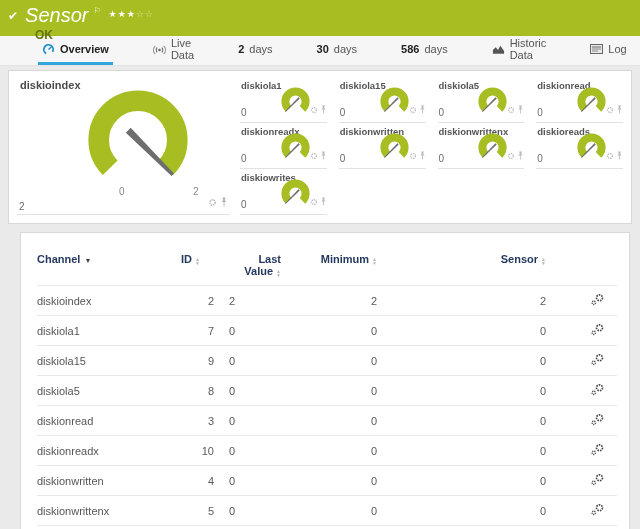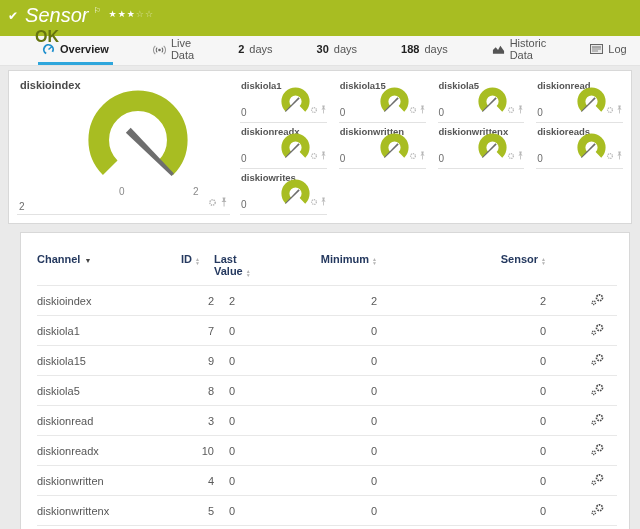--- a/index.html
+++ b/index.html
@@ -9,21 +9,21 @@
   
   .topbar { height:36px; background:#a8bd22; color:#fff; position:relative; padding:4px 8px 0 8px; }
   .topbar .line1 { display:flex; align-items:center; }
   .check { font-size:12px; font-weight:bold; margin-right:7px; }
   .sensor-word { font-style:italic; font-size:20px; margin-right:5px; }
   .sensor-name { font-size:14px; margin-right:4px; }
   .flag { font-size:8px; position:relative; top:-5px; margin-right:8px; opacity:.95; }
   .stars { font-size:9px; letter-spacing:1px; position:relative; top:-2px; }
   .star-on { color:#fff; }
   .star-off { color:rgba(255,255,255,.55); }
-  .status-ok { font-size:16px; font-weight:bold; color:#66750f; margin:1px 0 0 27px; }
+  .status-ok { font-size:12px; font-weight:bold; color:#66750f; margin:1px 0 0 27px; }
 
   
   .tabs { height:30px; background:#f6f6f6; border-bottom:1px solid #e3e3e3;
           display:flex; align-items:stretch; padding-left:38px; }
   .tab { display:flex; align-items:center; gap:5px; font-size:11px; color:#555;
          padding:0 4px; margin-right:36px; cursor:pointer; border-bottom:3px solid transparent; }
   .tab .num { font-weight:bold; color:#222; }
   .tab.active { border-bottom:3px solid #2ea6dc; color:#222; font-weight:bold;align-items:center; }
   .tab .ticon { display:inline-flex; width:13px; height:12px; align-items:center; justify-content:center; }
 
@@ -51,21 +51,21 @@
   .small-val { position:absolute; bottom:4px; left:1px; font-size:10px; color:#6b6b6b; }
   .small-icons { position:absolute; bottom:4px; right:0; display:flex; gap:2px; align-items:flex-end; opacity:.7; }
 
   
   .table-panel { margin:0 2px 0 12px; padding:6px 16px 0 16px; min-height:300px; }
   table { width:100%; border-collapse:collapse; table-layout:fixed; }
   thead th { font-size:11px; color:#25395f; font-weight:bold; padding:14px 0 8px 0;
              vertical-align:top; line-height:12px; }
   th.h-channel { text-align:left; }
   th.h-id { text-align:center; }
-  th.h-last { text-align:left; padding-right:28px; }
+  th.h-last { text-align:right; padding-right:28px; }
   th.h-min { text-align:right; }
   th.h-max { text-align:right; }
   tbody td { font-size:11px; color:#5a5a5a; padding:7px 0; border-top:1px solid #e8e8e8; }
   td.c-channel { text-align:left; color:#565656; }
   td.c-id { text-align:right; }
   td.c-last { text-align:left; padding-left:15px; }
   td.c-min { text-align:right; }
   td.c-max { text-align:right; }
   td.c-gear { text-align:right; padding-right:12px; }
   .sortset { display:inline-flex; flex-direction:column; vertical-align:2px; margin-left:3px; }
@@ -109,21 +109,21 @@
     </div>
     <div class="tab">
       <span class="num">2</span>
       <span>days</span>
     </div>
     <div class="tab">
       <span class="num">30</span>
       <span>days</span>
     </div>
     <div class="tab">
-      <span class="num">188</span>
+      <span class="num">586</span>
       <span>days</span>
     </div>
     <div class="tab">
       <span class="ticon">
         <svg width="14" height="11" viewBox="0 0 14 11">
           <path d="M1 10 L1 6 L4 3 L6.5 6 L9 1.5 L13 7 L13 10 Z" fill="#555"></path>
         </svg>
       </span>
       <span>Historic Data</span>
     </div>

